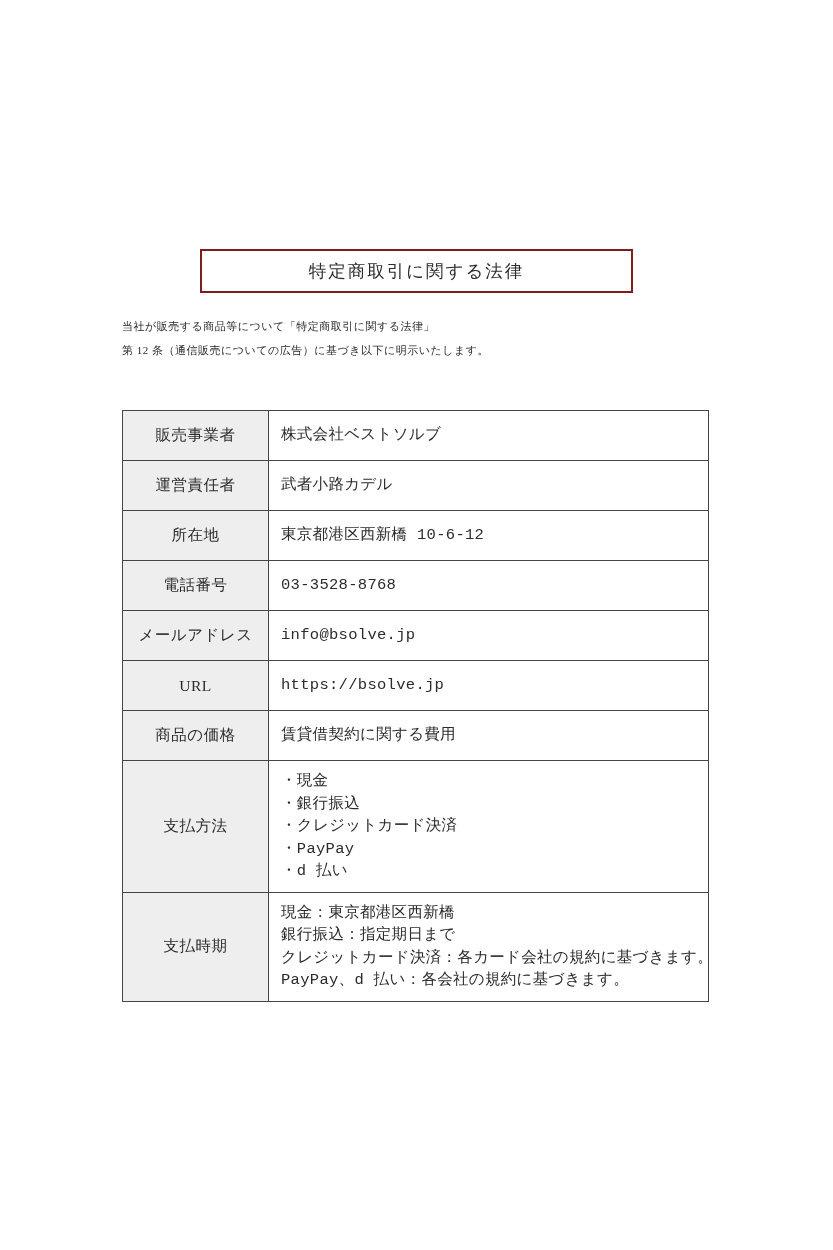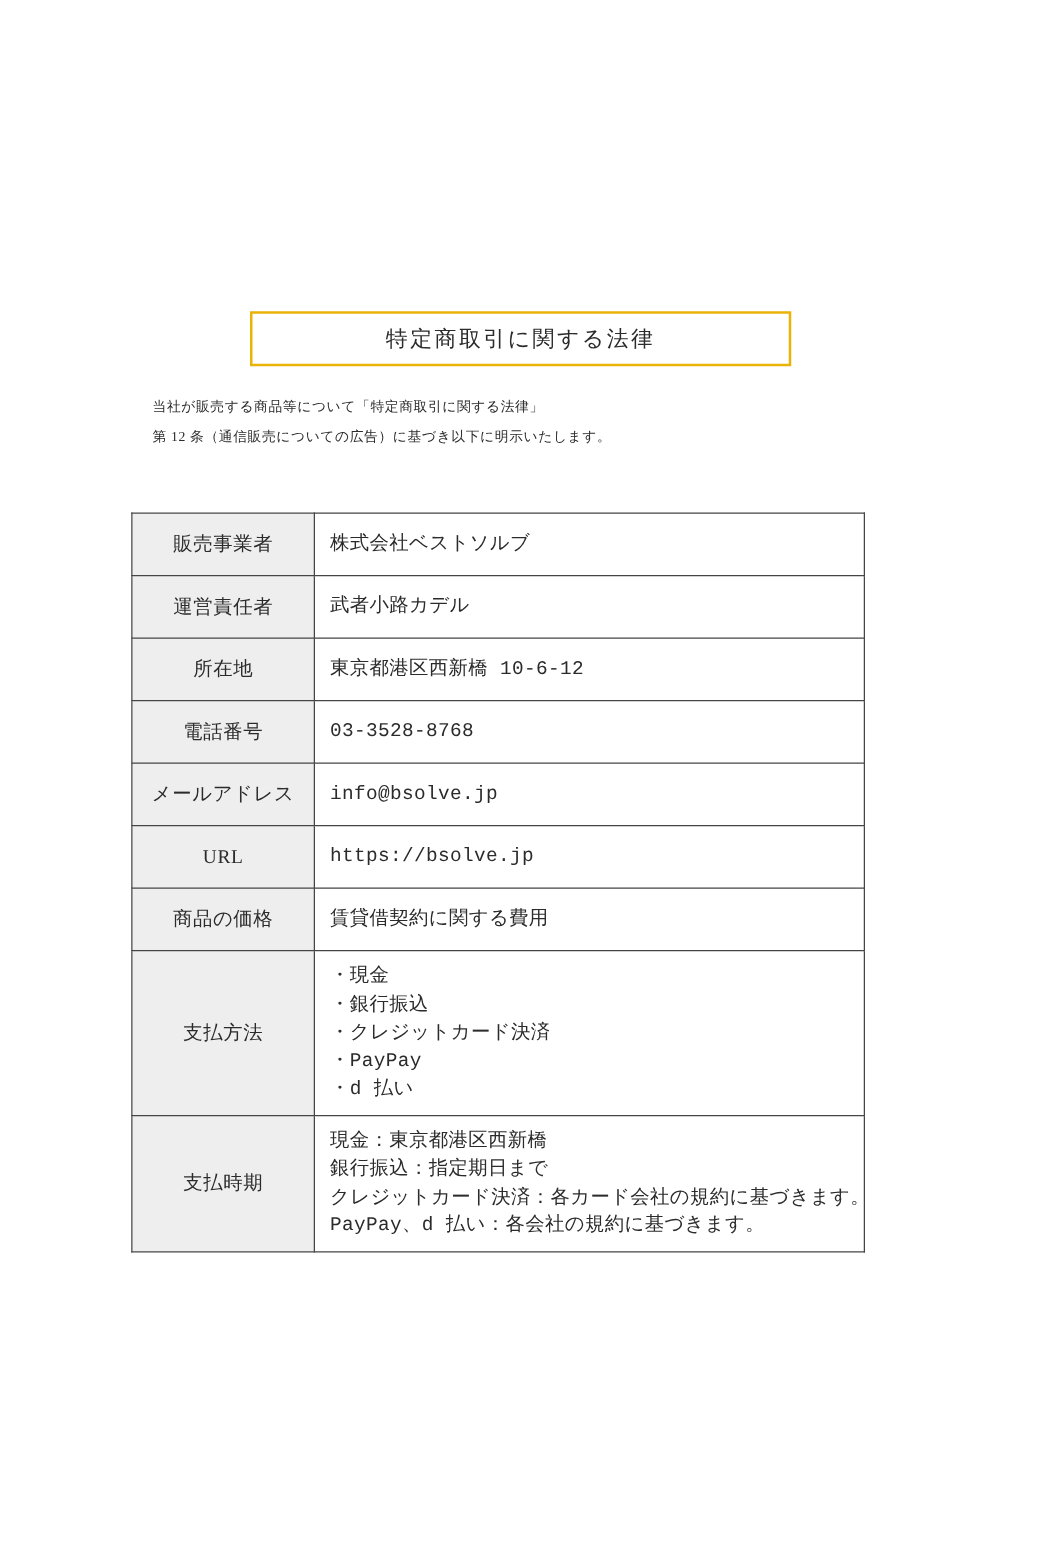--- a/index.html
+++ b/index.html
@@ -6,35 +6,35 @@
   body{
     width:833px;height:1250px;background:#ffffff;
     font-family:"Liberation Serif","DejaVu Serif",serif;
     color:#2b2b2b;
   }
   .page{position:relative;width:833px;height:1250px;background:#ffffff;overflow:hidden;}
 
   
   .title-box{
     position:absolute;left:200px;top:249px;width:429px;height:40px;
-    border:2px solid #eab308;
+    border:2px solid #7f1d1d;
     display:flex;align-items:center;justify-content:center;
     font-size:17.5px;letter-spacing:2px;
   }
 
   
   .intro{
     position:absolute;left:122px;top:315px;
     font-size:11px;line-height:23.5px;letter-spacing:0.5px;
     white-space:nowrap;
   }
 
   
   .doc-table{
-    position:absolute;left:105px;top:410px;width:587px;
+    position:absolute;left:122px;top:410px;width:587px;
     border-collapse:collapse;table-layout:fixed;
   }
   .doc-table th,.doc-table td{
     border:1.5px solid #454545;
     vertical-align:middle;
   }
   .doc-table th{
     width:137px;
     background:#eeeeee;
     font-weight:normal;

